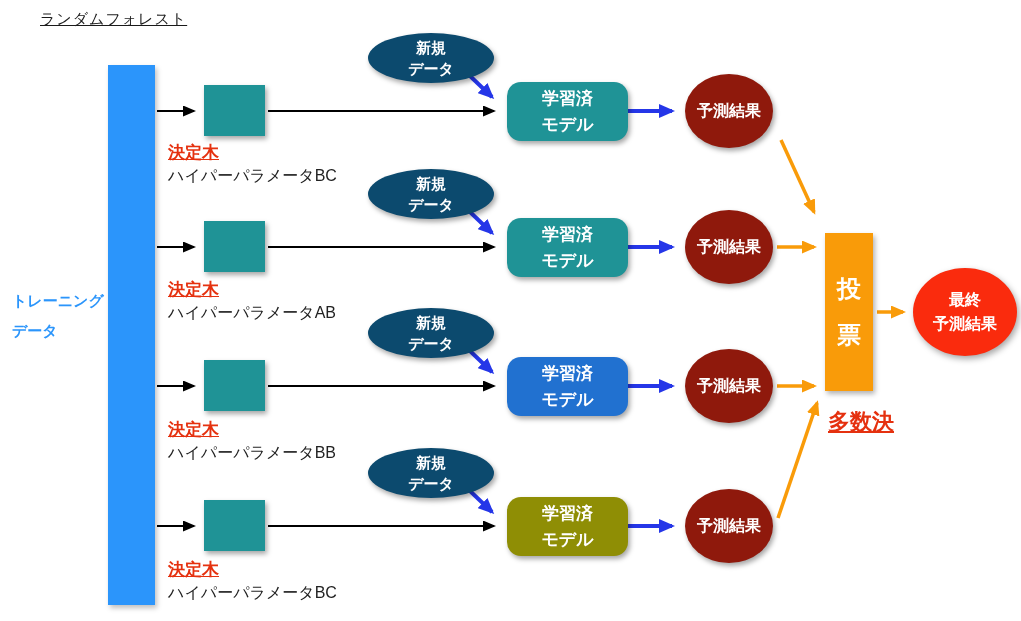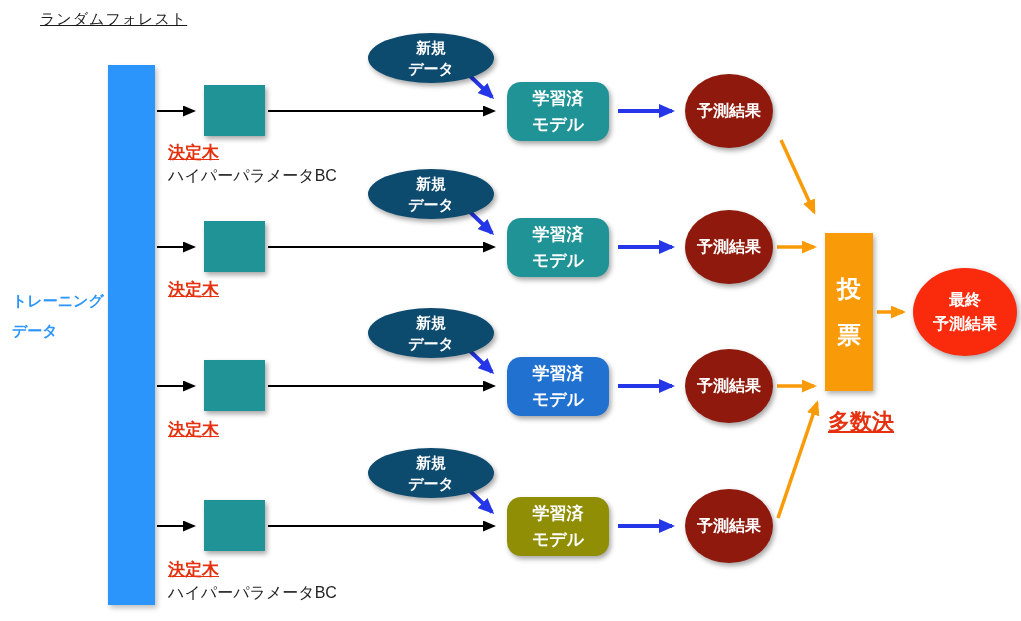--- a/index.html
+++ b/index.html
@@ -43,21 +43,21 @@
   .newdata-ellipse {
     left: 368px; width: 126px; height: 50px;
     background: #0c4a6e; border-radius: 50%;
     color: #ffffff; font-weight: bold; font-size: 15px;
     display: flex; flex-direction: column; align-items: center; justify-content: center;
     line-height: 21px;
     box-shadow: 2px 3px 5px rgba(0,0,0,0.35);
     text-align: center;
   }
   .model-box {
-    left: 507px; width: 102px; height: 59px;
+    left: 507px; width: 121px; height: 59px;
     border-radius: 14px;
     color: #ffffff; font-weight: bold; font-size: 17px;
     display: flex; flex-direction: column; align-items: center; justify-content: center;
     line-height: 26px;
     box-shadow: 2px 3px 5px rgba(0,0,0,0.35);
     text-align: center;
   }
   .model--teal  { background: #1f9396; }
   .model--blue  { background: #2171d0; }
   .model--olive { background: #8f8e05; }
@@ -155,34 +155,36 @@
   <div class="abs model-box model--teal" style="top:82px">
     <div>学習済</div>
     <div>モデル</div>
   </div>
   <div class="abs result-circle" style="top:74px">
     <span>予測結果</span>
   </div>
 
   <div class="abs tree-square" style="top:221px"></div>
   <div class="abs tree-label" style="top:278px">決定木</div>
+  <div class="abs param-label" style="top:303px">ハイパーパラメータAB</div>
   <div class="abs newdata-ellipse" style="top:169px">
     <div>新規</div>
     <div>データ</div>
   </div>
   <div class="abs model-box model--teal" style="top:218px">
     <div>学習済</div>
     <div>モデル</div>
   </div>
   <div class="abs result-circle" style="top:210px">
     <span>予測結果</span>
   </div>
 
   <div class="abs tree-square" style="top:360px"></div>
   <div class="abs tree-label" style="top:418px">決定木</div>
+  <div class="abs param-label" style="top:443px">ハイパーパラメータBB</div>
   <div class="abs newdata-ellipse" style="top:308px">
     <div>新規</div>
     <div>データ</div>
   </div>
   <div class="abs model-box model--blue" style="top:357px">
     <div>学習済</div>
     <div>モデル</div>
   </div>
   <div class="abs result-circle" style="top:349px">
     <span>予測結果</span>

